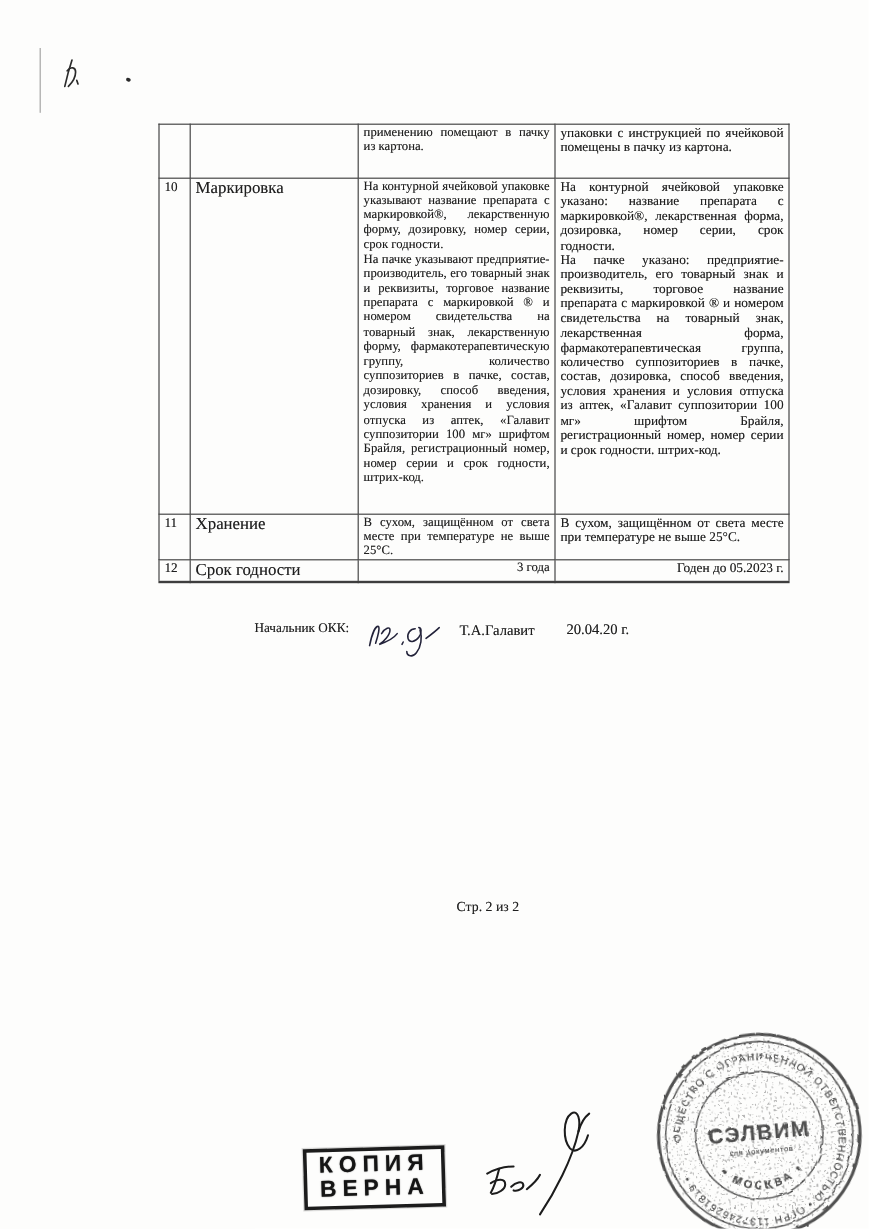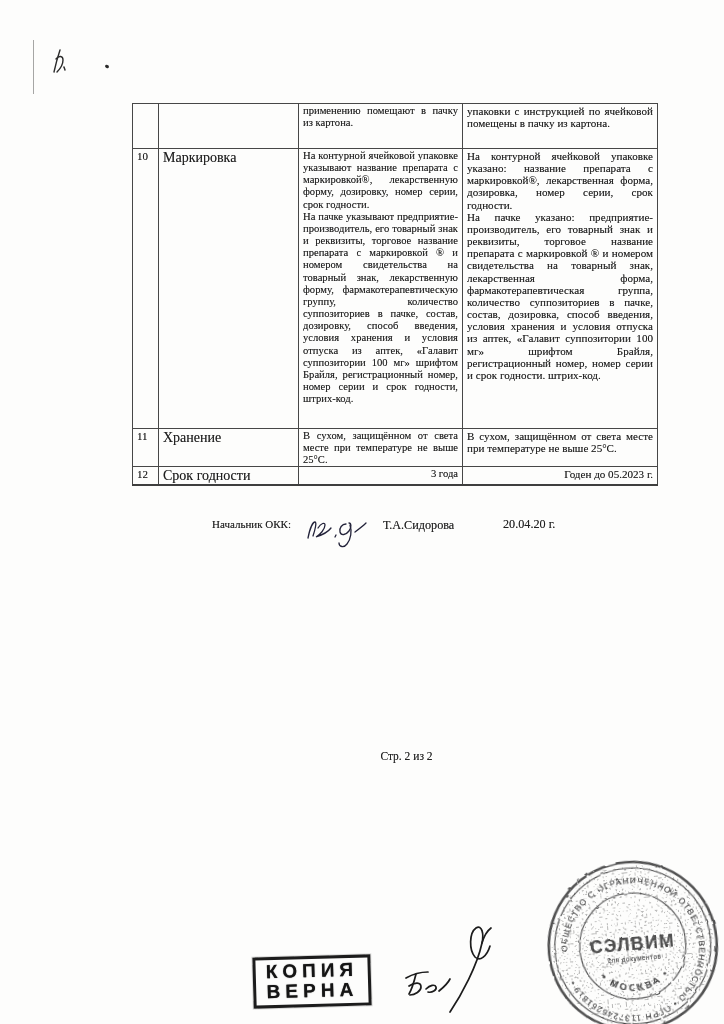--- a/index.html
+++ b/index.html
@@ -41,21 +41,21 @@
   td.cB { font-size:11.1px; line-height:12.15px; text-align:justify; white-space:pre-wrap; }
   tr.r3 td.cA, tr.r3 td.cB { text-align:right; }
 
   
   .conclusion {
     position:absolute; left:193px; top:492px;
     font-weight:bold; font-size:12.2px; letter-spacing:.1px;
   }
   .signoff-role { position:absolute; left:212px; top:518px; font-size:11px; }
   .signoff-name { position:absolute; left:383px; top:518px; font-size:12.2px; }
-  .signoff-date { position:absolute; left:503px; top:517px; font-size:12.2px; }
+  .signoff-date { position:absolute; left:472px; top:517px; font-size:12.2px; }
   .sig-okk { position:absolute; left:300px; top:510px; }
 
   .page-footer {
     position:absolute; left:144px; top:750px; width:525px;
     text-align:center; font-size:11.5px;
   }
 
   
   .copy-stamp {
     position:absolute; left:253px; top:956px;
@@ -130,21 +130,21 @@
   <svg class="sig-okk" width="78" height="42" viewBox="0 0 78 42">
     <g fill="none" stroke="#23233a" stroke-width="1.3" stroke-linecap="round">
       <path d="M8,28 C10,18 13,12 15,12 C17,12 15,20 13,26"></path>
       <path d="M18,18 C21,13 25,12 25,15 C25,19 20,25 16,27 C22,25 28,22 31,18"></path>
       <path d="M35,27 L36,25"></path>
       <path d="M46,14 C42,14 39,18 40,22 C41,26 46,25 49,21 C52,17 51,13 49,13"></path>
       <path d="M50,15 C52,21 51,29 47,34 C44,38 39,37 39,33"></path>
       <path d="M55,22 C59,19 63,16 66,13"></path>
     </g>
   </svg>
-  <span class="signoff-name">Т.А.Сидорова</span>
+  <span class="signoff-name">Т.А.Галавит</span>
   <span class="signoff-date">20.04.20 г.</span>
 
   <div class="page-footer">Стр. 2 из 2</div>
 
   <div class="copy-stamp">
     <div>КОПИЯ</div>
     <div>ВЕРНА</div>
   </div>
 
   <svg class="sig-main" width="115" height="112" viewBox="0 0 115 112">

